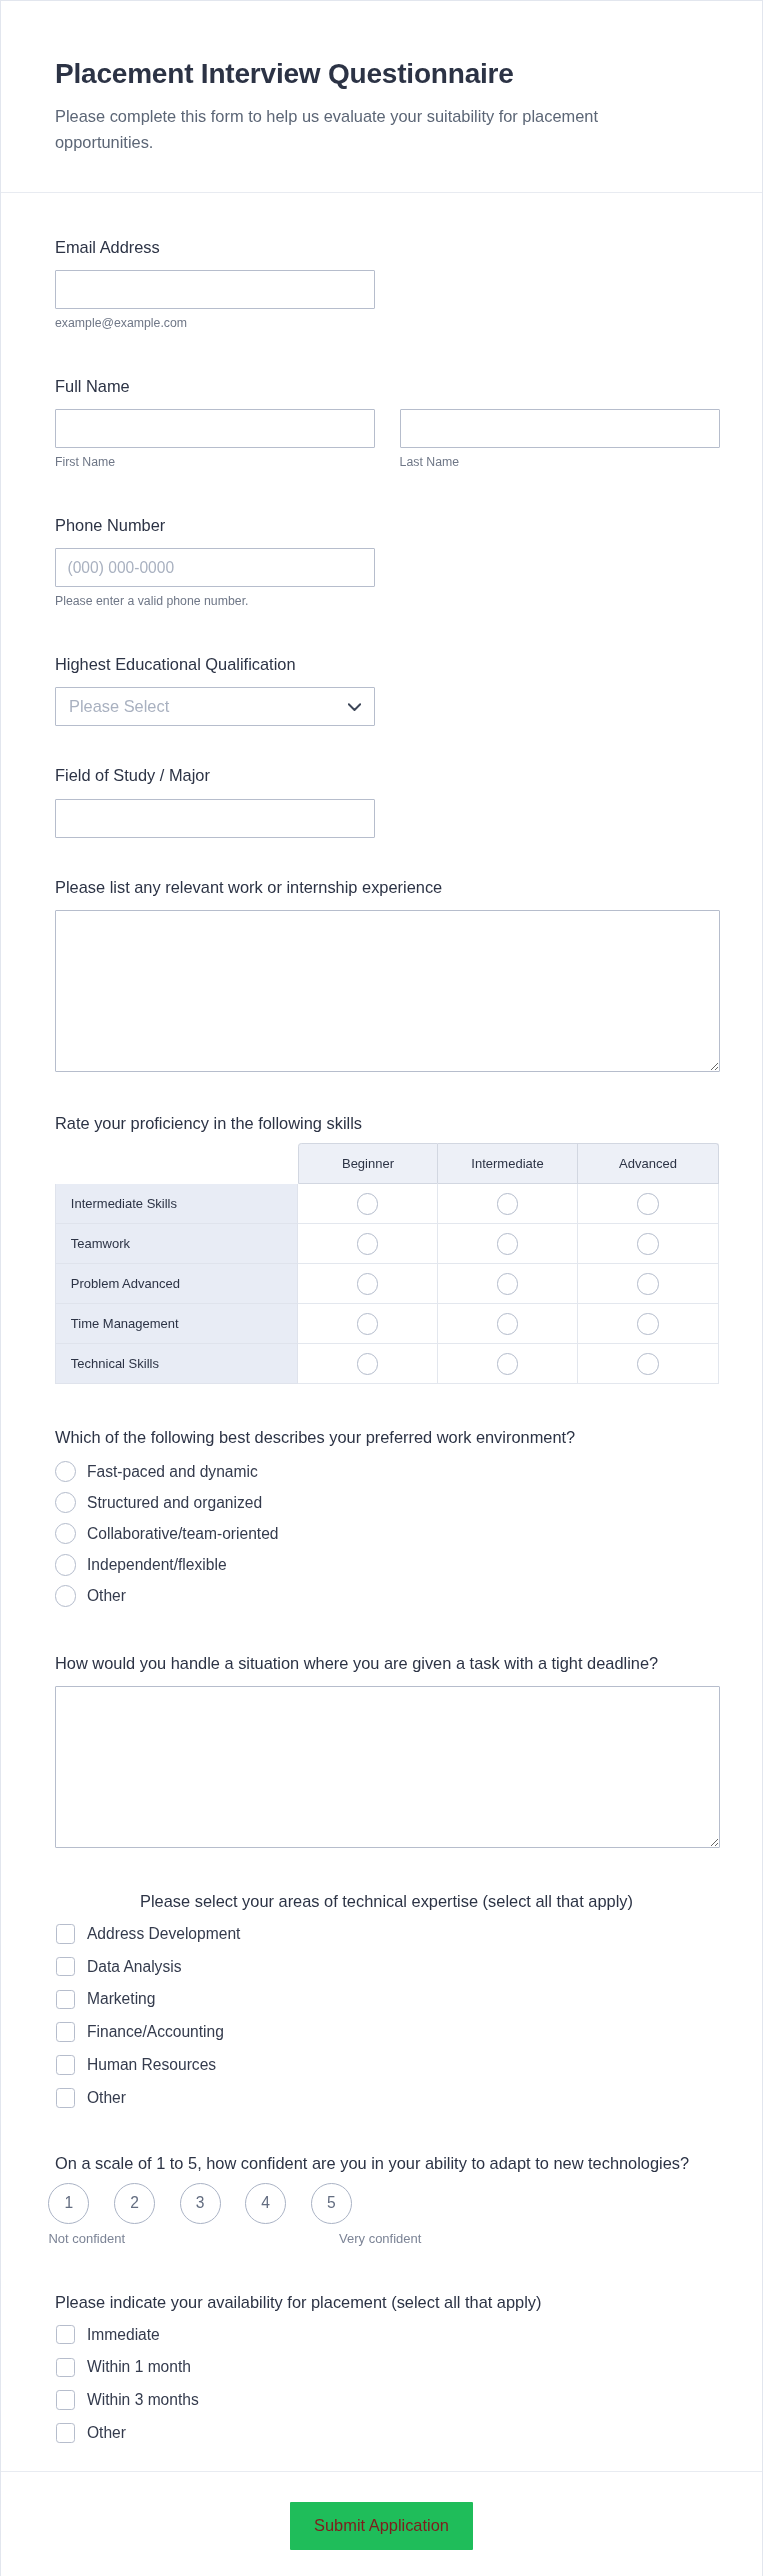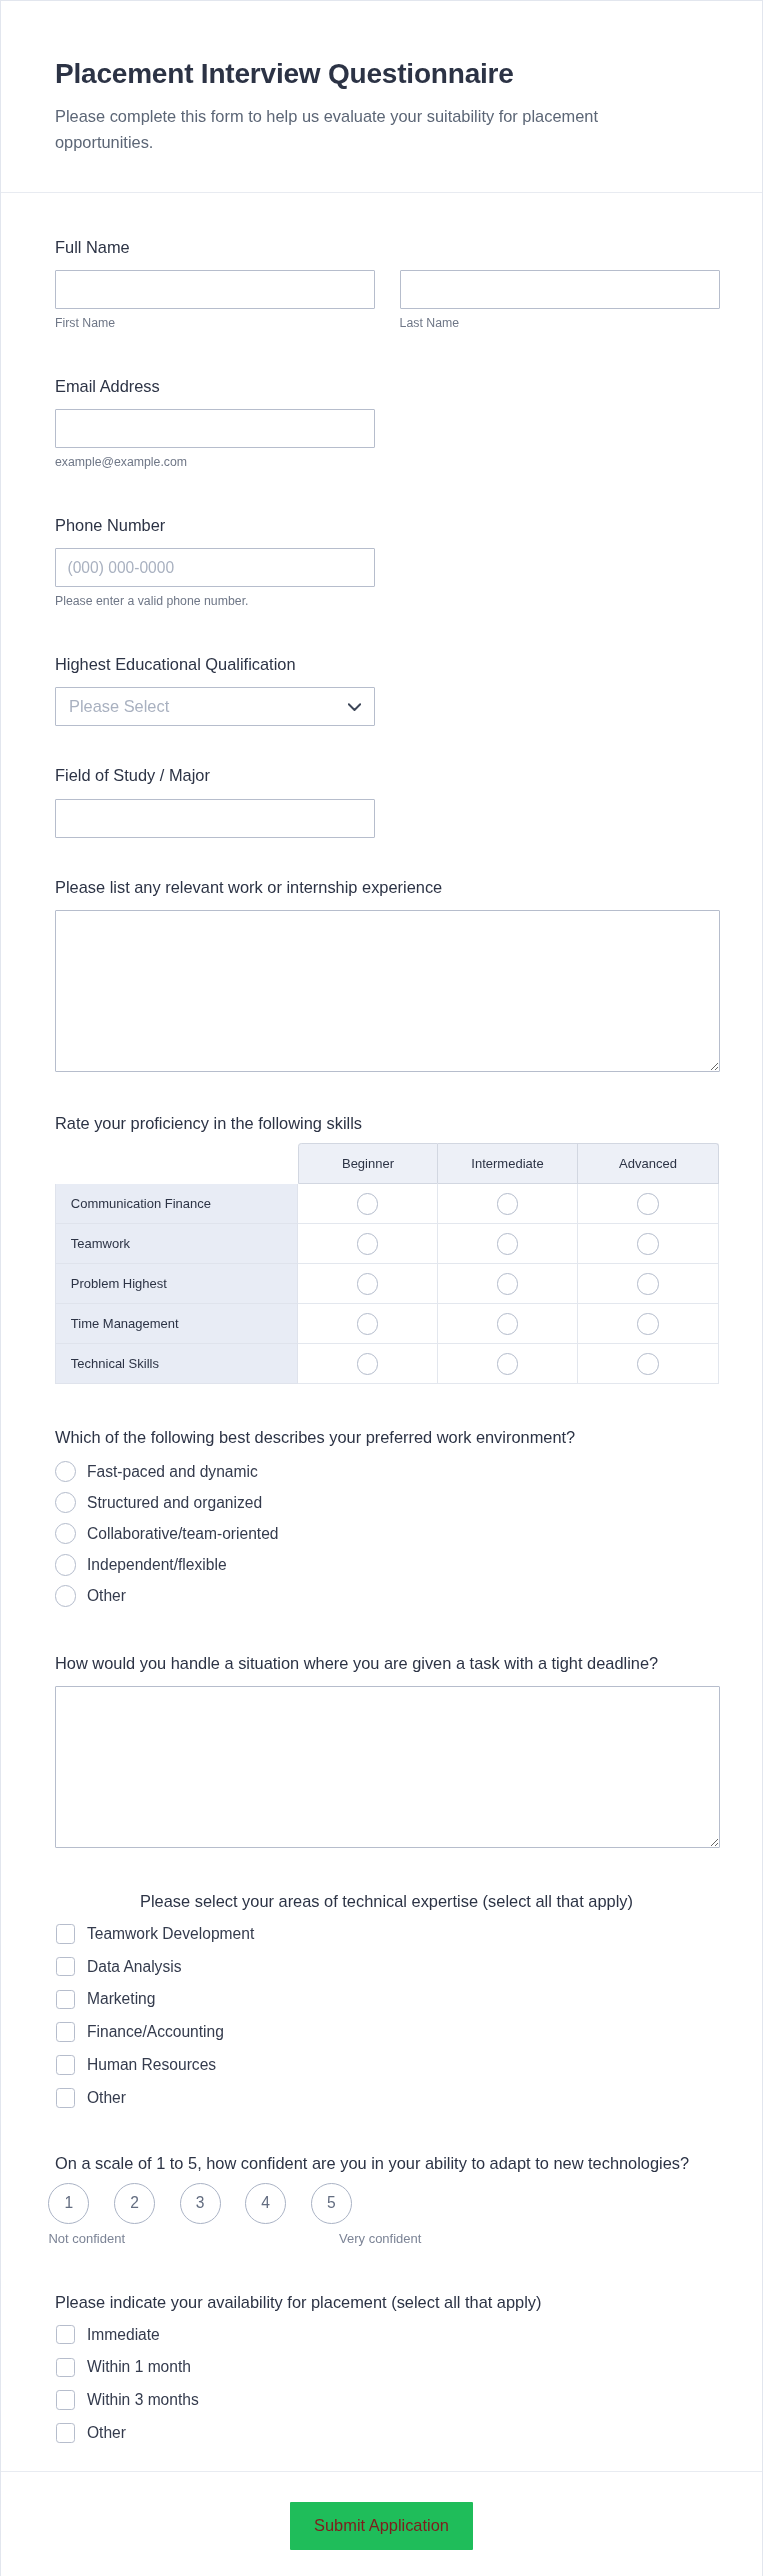--- a/index.html
+++ b/index.html
@@ -130,37 +130,37 @@
 <div class="card">
 
   <div class="form-header">
     <div class="form-title">Placement Interview Questionnaire</div>
     <div class="form-subtitle">Please complete this form to help us evaluate your suitability for placement opportunities.</div>
   </div>
 
   <div class="form-body">
 
     <div class="question">
+      <span class="q-label">Email Address</span>
+      <input class="text-input" type="text" style="">
+      <span class="sublabel">example@example.com</span>
+    </div>
+
+    <div class="question">
       <span class="q-label">Full Name</span>
       <div class="name-row">
         <div class="name-col">
           <input class="text-input" type="text" style="">
           <span class="sublabel">First Name</span>
         </div>
         <div class="name-col">
           <input class="text-input" type="text" style="">
           <span class="sublabel">Last Name</span>
         </div>
       </div>
-    </div>
-
-    <div class="question">
-      <span class="q-label">Email Address</span>
-      <input class="text-input" type="text" style="">
-      <span class="sublabel">example@example.com</span>
     </div>
 
     <div class="question">
       <span class="q-label">Phone Number</span>
       <input class="text-input" type="text" placeholder="(000) 000-0000" style="">
       <span class="sublabel">Please enter a valid phone number.</span>
     </div>
 
     <div class="question" style="margin-bottom:39px;">
       <span class="q-label">Highest Educational Qualification</span>
@@ -184,21 +184,21 @@
 
     <div class="question" style="margin-bottom:43px;">
       <span class="q-label">Rate your proficiency in the following skills</span>
       <div class="matrix">
         <div class="matrix-grid">
           <div class="m-corner"></div>
           <div class="m-head first-head">Beginner</div>
           <div class="m-head">Intermediate</div>
           <div class="m-head last-head">Advanced</div>
 
-          <div class="m-rowlabel">Communication Finance</div>
+          <div class="m-rowlabel">Intermediate Skills</div>
           <div class="m-cell">
               <span class="m-radio"></span>
             </div>
           <div class="m-cell">
               <span class="m-radio"></span>
             </div>
           <div class="m-cell">
               <span class="m-radio"></span>
             </div>
 
@@ -206,21 +206,21 @@
           <div class="m-cell">
               <span class="m-radio"></span>
             </div>
           <div class="m-cell">
               <span class="m-radio"></span>
             </div>
           <div class="m-cell">
               <span class="m-radio"></span>
             </div>
 
-          <div class="m-rowlabel">Problem Highest</div>
+          <div class="m-rowlabel">Problem Advanced</div>
           <div class="m-cell">
               <span class="m-radio"></span>
             </div>
           <div class="m-cell">
               <span class="m-radio"></span>
             </div>
           <div class="m-cell">
               <span class="m-radio"></span>
             </div>
 
@@ -278,21 +278,21 @@
     <div class="question" style="margin-bottom:43px;">
       <span class="q-label">How would you handle a situation where you are given a task with a tight deadline?</span>
       <textarea class="textarea-input" style=""></textarea>
     </div>
 
     <div class="question" style="margin-bottom:43px;">
       <span class="q-label" style="margin-bottom:8.2px;text-align:center;">Please select your areas of technical expertise (select all that apply)</span>
       <div class="choice-list check-list">
         <div class="choice-row">
           <span class="check-ctrl"></span>
-          <span class="choice-label">Teamwork Development</span>
+          <span class="choice-label">Address Development</span>
         </div>
         <div class="choice-row">
           <span class="check-ctrl"></span>
           <span class="choice-label">Data Analysis</span>
         </div>
         <div class="choice-row">
           <span class="check-ctrl"></span>
           <span class="choice-label">Marketing</span>
         </div>
         <div class="choice-row">

